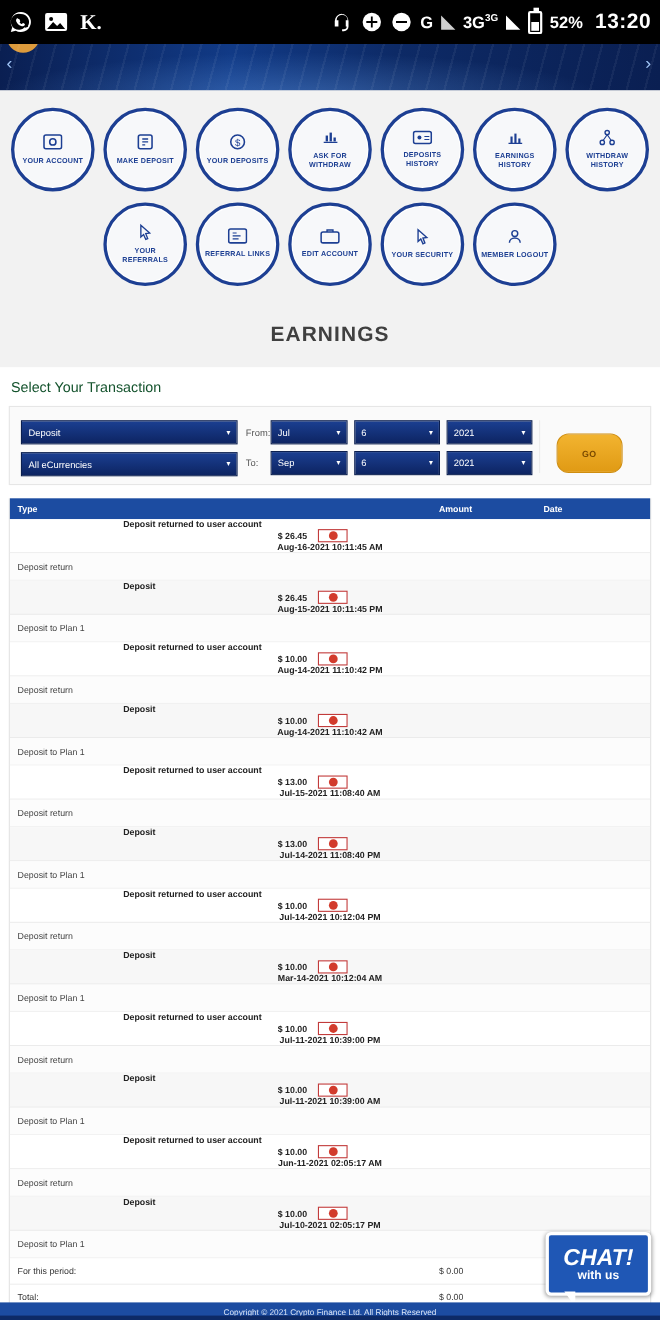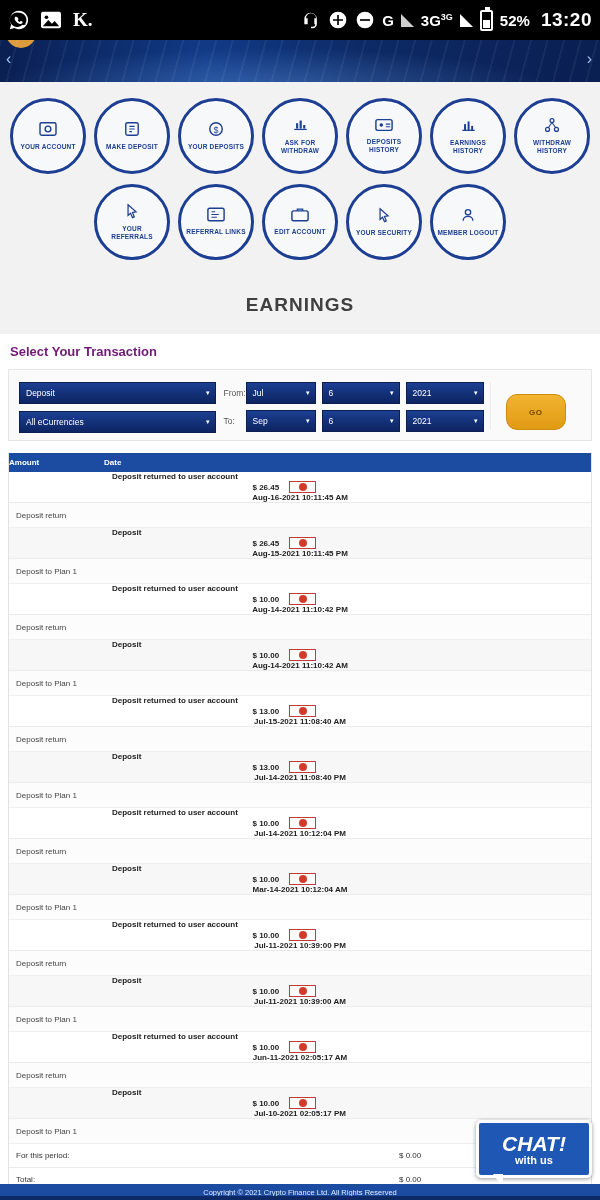--- a/index.html
+++ b/index.html
@@ -76,21 +76,21 @@
   }
 
   
   .earnings-title {
     background: #f2f2f2;
     text-align: center; color: #404040;
     font-size: 19px; font-weight: bold; letter-spacing: 1px;
     padding: 14px 0 18px;
   }
   .select-title {
-    color: #701a75; font-size: 13px; font-weight: bold;
+    color: #14532d; font-size: 13px; font-weight: normal;
     padding: 10px 0 10px 10px; background: #fff;
   }
 
   
   .filter {
     margin: 0 8px; background: #fafafa; border: 1px solid #e6e6e6;
     display: flex; align-items: flex-start; padding: 12px 10px;
     height: 72px;
   }
   .fcol-left { width: 215px; }
@@ -169,21 +169,21 @@
   .footer {
     position: absolute; bottom: 0; left: 0; right: 0;
     height: 16px; background: #1c4ca1; color: #dce7f8;
     font-size: 7.5px; display: flex; align-items: center; justify-content: center;
   }
   .footer-bottom-strip { position: absolute; bottom: 0; left:0; right:0; height: 4px; background:#0d2a66; }
 
   
   .chat {
     position: absolute; right: 8px; bottom: 22px;
-    width: 116px; height: 58px; background: #1f57b5;
+    width: 96px; height: 58px; background: #1f57b5;
     border: 3px solid #fff; border-radius: 5px;
     display: flex; flex-direction: column; align-items: center; justify-content: center;
     box-shadow: 0 1px 4px rgba(0,0,0,.4);
   }
   .chat .l1 { color: #fff; font-size: 21px; font-weight: bold; font-style: italic; line-height: 1; }
   .chat .l2 { color: #fff; font-size: 11px; font-weight: bold; }
   .chat:after {
     content: ""; position: absolute; bottom: -13px; left: 14px;
     border-left: 10px solid transparent; border-right: 0 solid transparent;
     border-top: 14px solid #fff;
@@ -418,20 +418,21 @@
     </div>
   </div>
 
   <div class="fcol-right">
     <div class="go-btn">GO</div>
   </div>
 </div>
 
 <div class="tbl">
   <div class="thead">
+    <div class="c-type">Type</div>
     <div class="c-amt">Amount</div>
     <div class="c-date">Date</div>
   </div>
   <div id="rows-host">
       <div class="trow main">
         <div class="c-type">Deposit returned to user account</div>
         <div class="c-amt">
           <div class="amt-wrap">
             <span>$ 26.45</span>
             <span class="coin">

